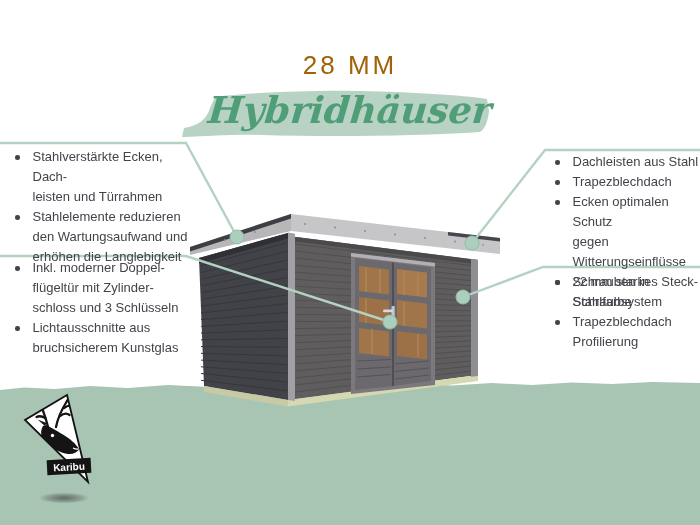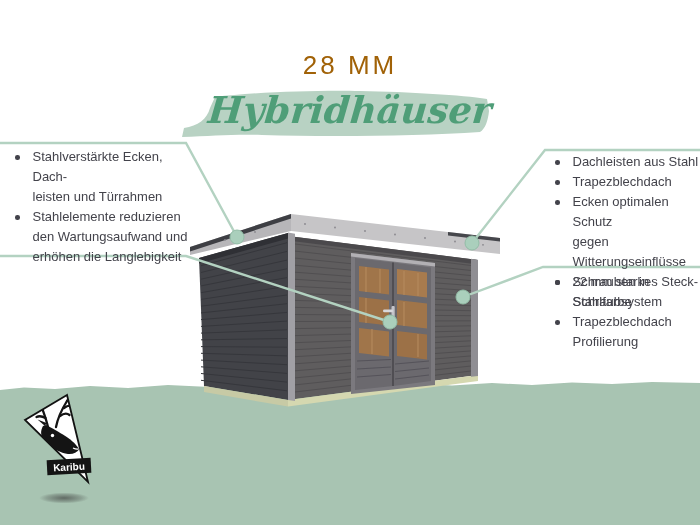--- a/index.html
+++ b/index.html
@@ -233,20 +233,33 @@
 leisten und Türrahmen</span>
       </div>
       <div class="co-item">
         <span class="bullet"></span>
         <span class="co-text">Stahlelemente reduzieren
 den Wartungsaufwand und
 erhöhen die Langlebigkeit</span>
       </div>
     </div>
 
+    <div class="co co-bl">
+      <div class="co-item">
+        <span class="bullet"></span>
+        <span class="co-text">Inkl. moderner Doppel-
+flügeltür mit Zylinder-
+schloss und 3 Schlüsseln</span>
+      </div>
+      <div class="co-item">
+        <span class="bullet"></span>
+        <span class="co-text">Lichtausschnitte aus
+bruchsicherem Kunstglas</span>
+      </div>
+    </div>
 
     <div class="co co-tr">
       <div class="co-item">
         <span class="bullet"></span>
         <span class="co-text">Dachleisten aus Stahl</span>
       </div>
       <div class="co-item">
         <span class="bullet"></span>
         <span class="co-text">Trapezblechdach</span>
       </div>

